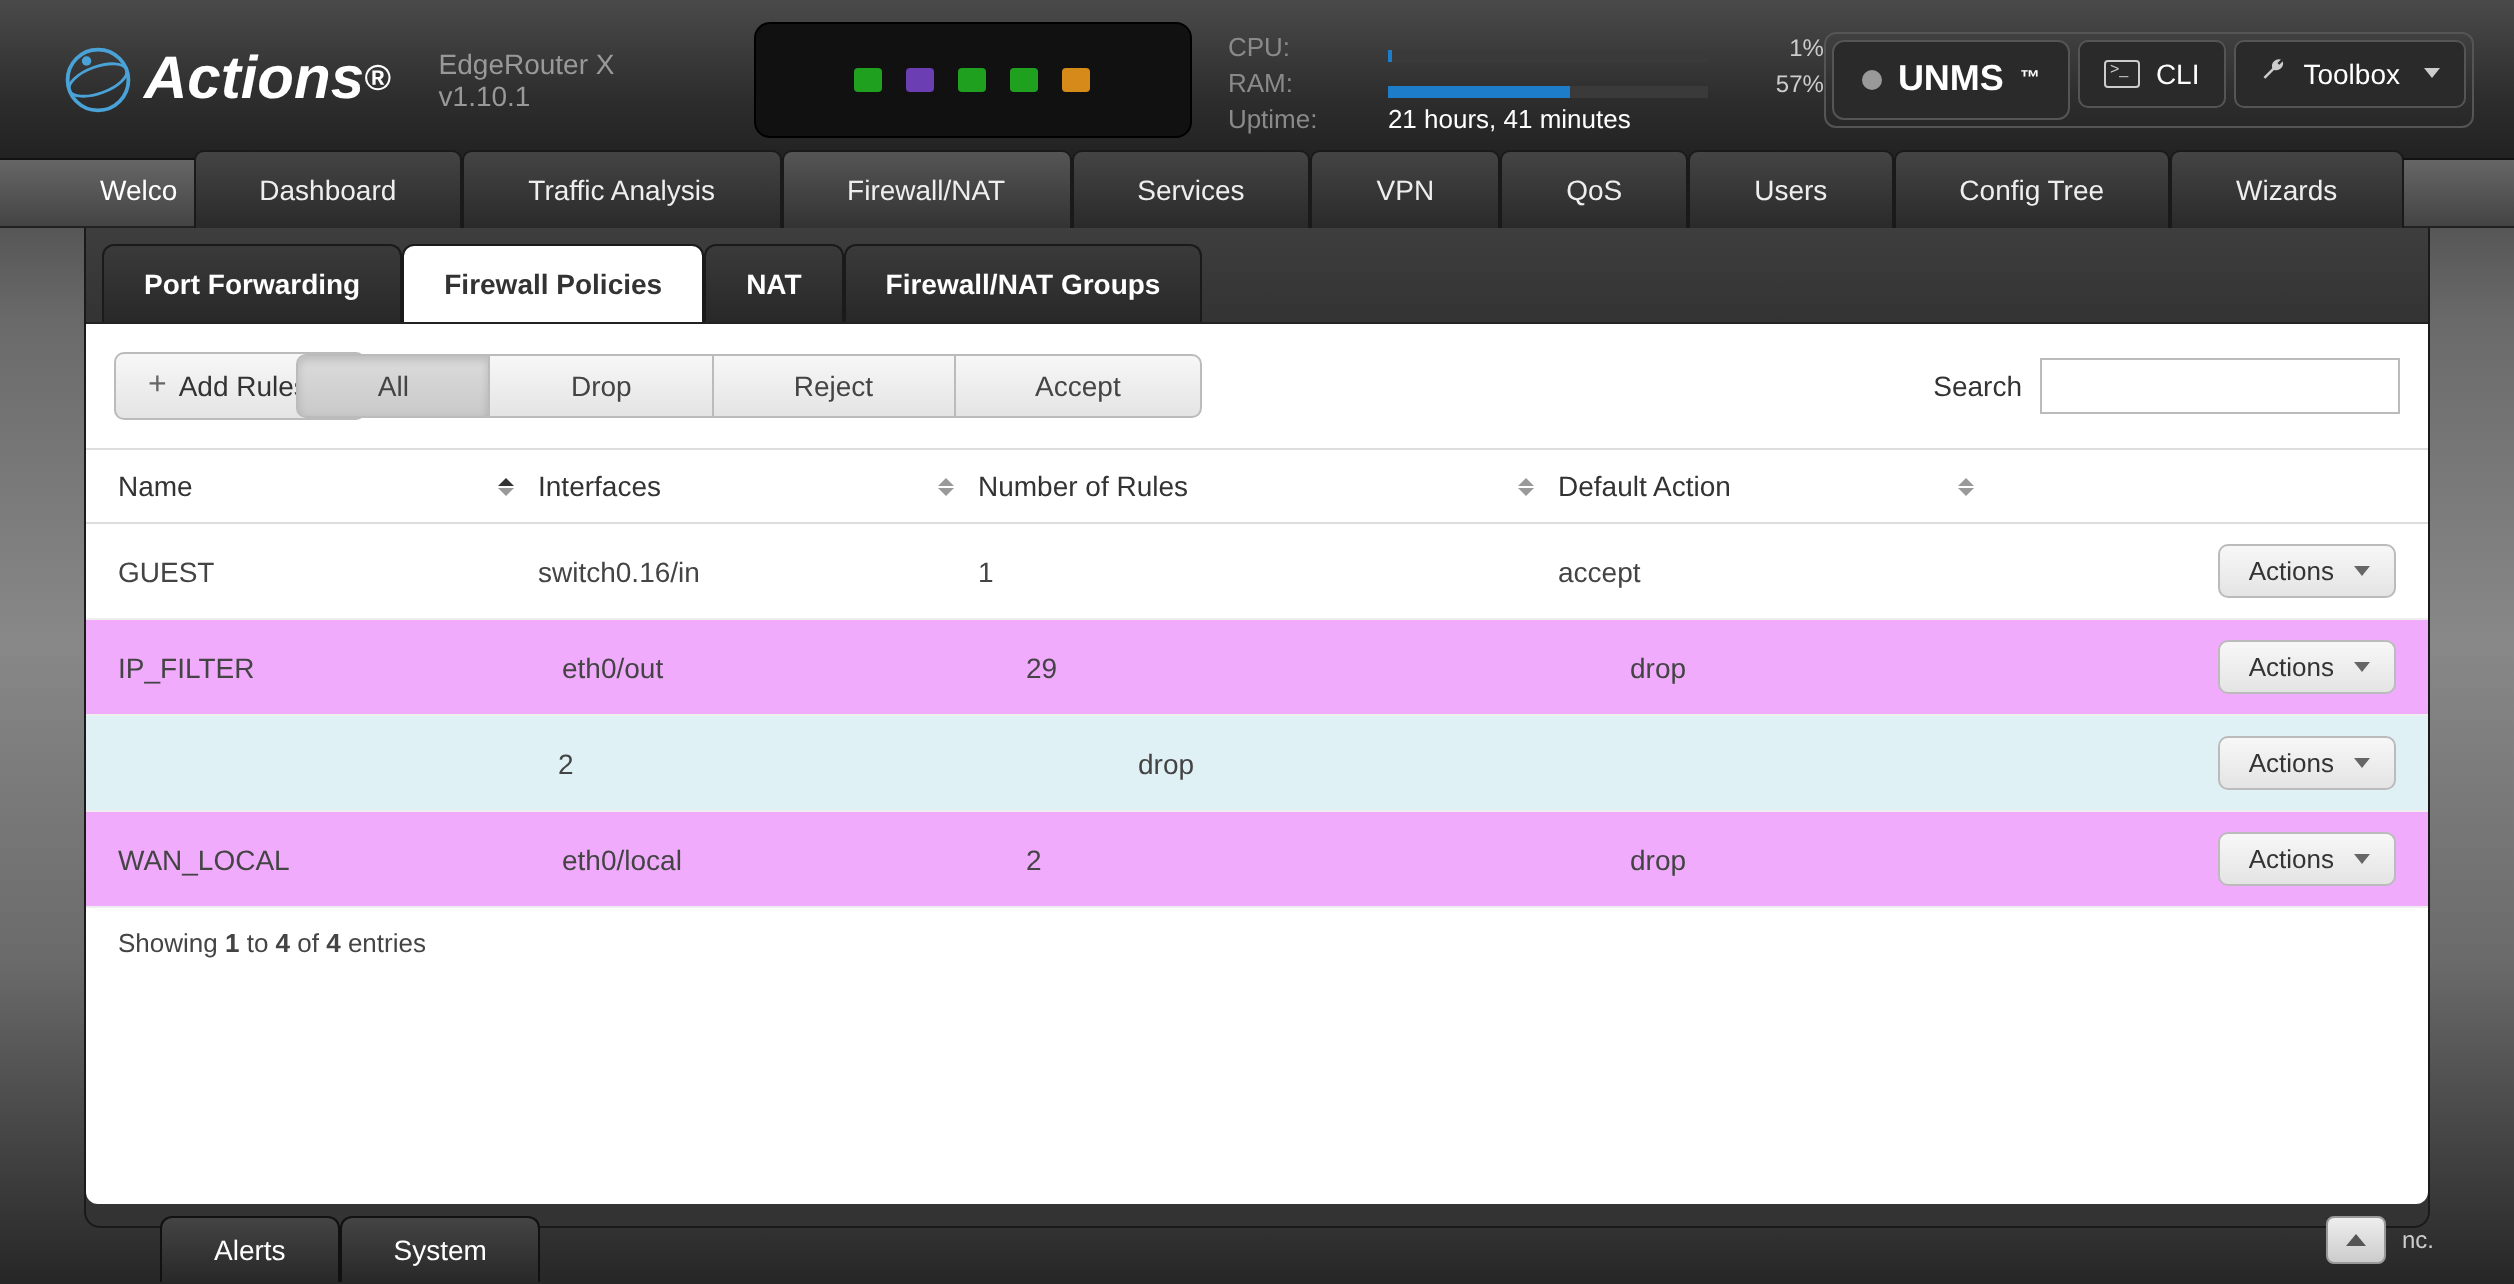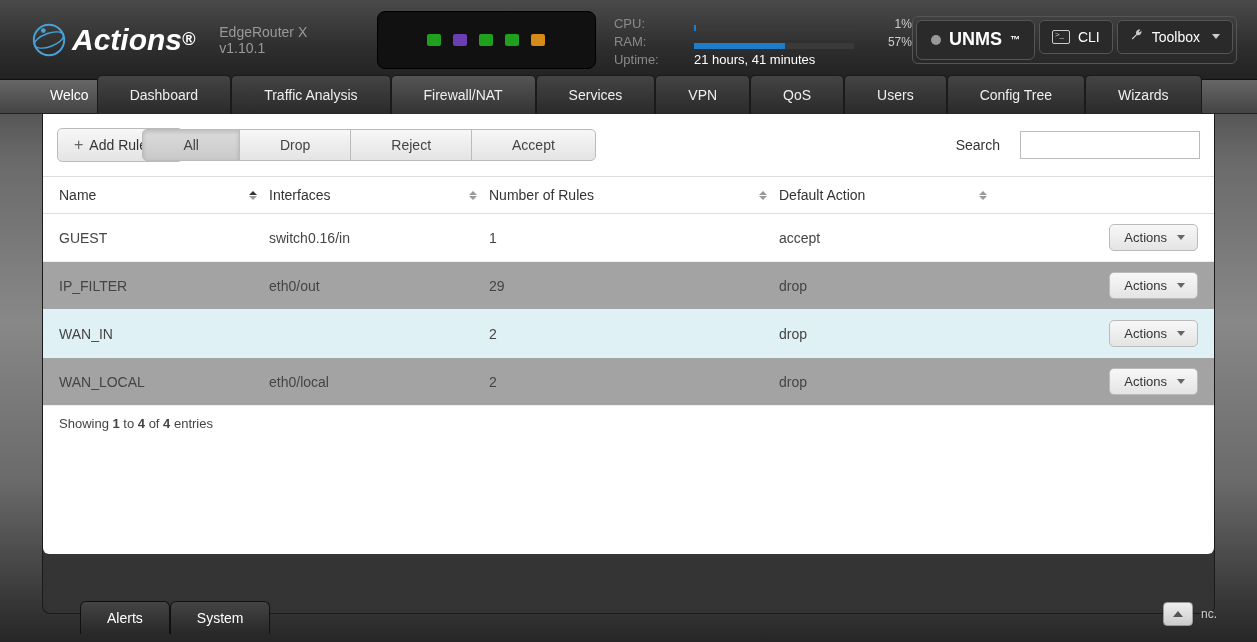--- a/index.html
+++ b/index.html
@@ -56,48 +56,48 @@
 
 .tbar { display:flex; align-items:center; padding:14px 14px; border-bottom:1px solid #ddd; }
 .btn { background:linear-gradient(180deg,#f7f7f7 0%,#e4e4e4 100%); border:1px solid #bbb; border-radius:5px; padding:8px 16px; font-size:14px; color:#333; cursor:pointer; display:flex; align-items:center; gap:6px; }
 .btn.small { padding:5px 12px 5px 14px; font-size:13px; }
 .plus { font-size:16px; color:#666; line-height:14px; }
 .seg { display:flex; margin-left:auto; transform:translateX(-200px); }
 .seg .sbtn { background:linear-gradient(180deg,#f7f7f7 0%,#e4e4e4 100%); border:1px solid #bbb; padding:7px 40px; font-size:14px; color:#444; cursor:pointer; margin-left:-1px; }
 .seg .sbtn:first-child { border-radius:5px 0 0 5px; margin-left:0; }
 .seg .sbtn:last-child { border-radius:0 5px 5px 0; }
 .seg .sbtn.active { background:linear-gradient(180deg,#dcdcdc 0%,#c9c9c9 100%); box-shadow:inset 0 2px 4px rgba(0,0,0,.15); }
-.search-wrap { margin-left:auto; display:flex; align-items:center; gap:20px; }
+.search-wrap { margin-left:auto; display:flex; align-items:center; gap:9px; }
 .search-wrap label { font-size:14px; color:#333; }
 .search-wrap input { width:180px; height:28px; border:1px solid #bbb; padding:0 6px; font-size:13px; }
 
 
 .thead { display:flex; align-items:center; padding:10px 16px; border-bottom:1px solid #ddd; font-size:14px; color:#333; }
 .th { display:flex; align-items:center; gap:6px; cursor:pointer; }
 .c-name { flex:0 0 210px; }
 .c-if { flex:0 0 220px; }
 .c-num { flex:0 0 290px; }
 .c-da { flex:0 0 220px; }
 .c-act { flex:1; }
 .sort { display:flex; flex-direction:column; gap:1px; margin-left:auto; margin-right:12px; }
 .sort .u,.sort .d { width:0; height:0; border-left:4px solid transparent; border-right:4px solid transparent; }
 .sort .u { border-bottom:4px solid #999; }
 .sort .d { border-top:4px solid #999; }
 .sort.asc .u { border-bottom-color:#333; }
 
 .trow { display:flex; align-items:center; padding:10px 16px; font-size:14px; color:#444; border-bottom:1px solid #eee; }
-.trow.stripe { background:#a3a3a3; }
+.trow.stripe { background:#f0abfc;gap:12px; }
 .trow.hl { background:#e0f1f6; }
 .trow .c-act { display:flex; justify-content:flex-end; }
 
 .footer-info { padding:10px 16px; font-size:13px; color:#444; }
 .footer-info b { font-weight:700; }
 
 
-.bottombar { position:absolute; bottom:0; left:0; right:0; height:34px; display:flex; align-items:center; padding:0 40px 16px 80px; }
+.bottombar { position:absolute; bottom:0; left:0; right:0; height:34px; display:flex; align-items:flex-start; padding:0 40px 16px 80px; }
 .btab { padding:8px 26px; background:linear-gradient(180deg,#444 0%,#282828 100%); color:#fff; font-size:14px; border:1px solid #111; border-bottom:none; border-radius:6px 6px 0 0; margin-right:0; cursor:pointer; }
 .inc { margin-left:auto; color:#ccc; font-size:12px; display:flex; align-items:center; gap:8px; padding-bottom:6px; }
 .upbtn { width:30px; height:24px; background:linear-gradient(180deg,#eee,#ccc); border:1px solid #999; border-radius:4px; display:flex; align-items:center; justify-content:center; }
 .upbtn .chev-u { width:0; height:0; border-left:5px solid transparent; border-right:5px solid transparent; border-bottom:6px solid #555; }
 </style>
 </head>
 <body>
 
 <div class="hdr">
   <div class="logo">
@@ -173,20 +173,26 @@
       <div class="mtab">Services</div>
       <div class="mtab">VPN</div>
       <div class="mtab">QoS</div>
       <div class="mtab">Users</div>
       <div class="mtab">Config Tree</div>
       <div class="mtab">Wizards</div>
     </div>
 </div>
 
 <div class="panel">
+  <div class="subtabs" id="sub-tabs-holder">
+      <div class="stab">Port Forwarding</div>
+      <div class="stab active">Firewall Policies</div>
+      <div class="stab">NAT</div>
+      <div class="stab">Firewall/NAT Groups</div>
+    </div>
 
   <div class="body">
     <div class="tbar">
       <button class="btn">
         <span class="plus">+</span>
         <span>Add Ruleset</span>
       </button>
       <div class="seg" id="seg-holder">
           <button class="sbtn active">All</button>
           <button class="sbtn">Drop</button>
@@ -250,21 +256,20 @@
           <div class="c-num">29</div>
           <div class="c-da">drop</div>
           <div class="c-act">
             <button class="btn small">
               <span>Actions</span>
               <span class="chev-d" style="border-top-color:#666"></span>
             </button>
           </div>
         </div>
         <div class="trow hl">
-          <div class="c-name">WAN_IN</div>
           <div class="c-if"></div>
           <div class="c-num">2</div>
           <div class="c-da">drop</div>
           <div class="c-act">
             <button class="btn small">
               <span>Actions</span>
               <span class="chev-d" style="border-top-color:#666"></span>
             </button>
           </div>
         </div>

